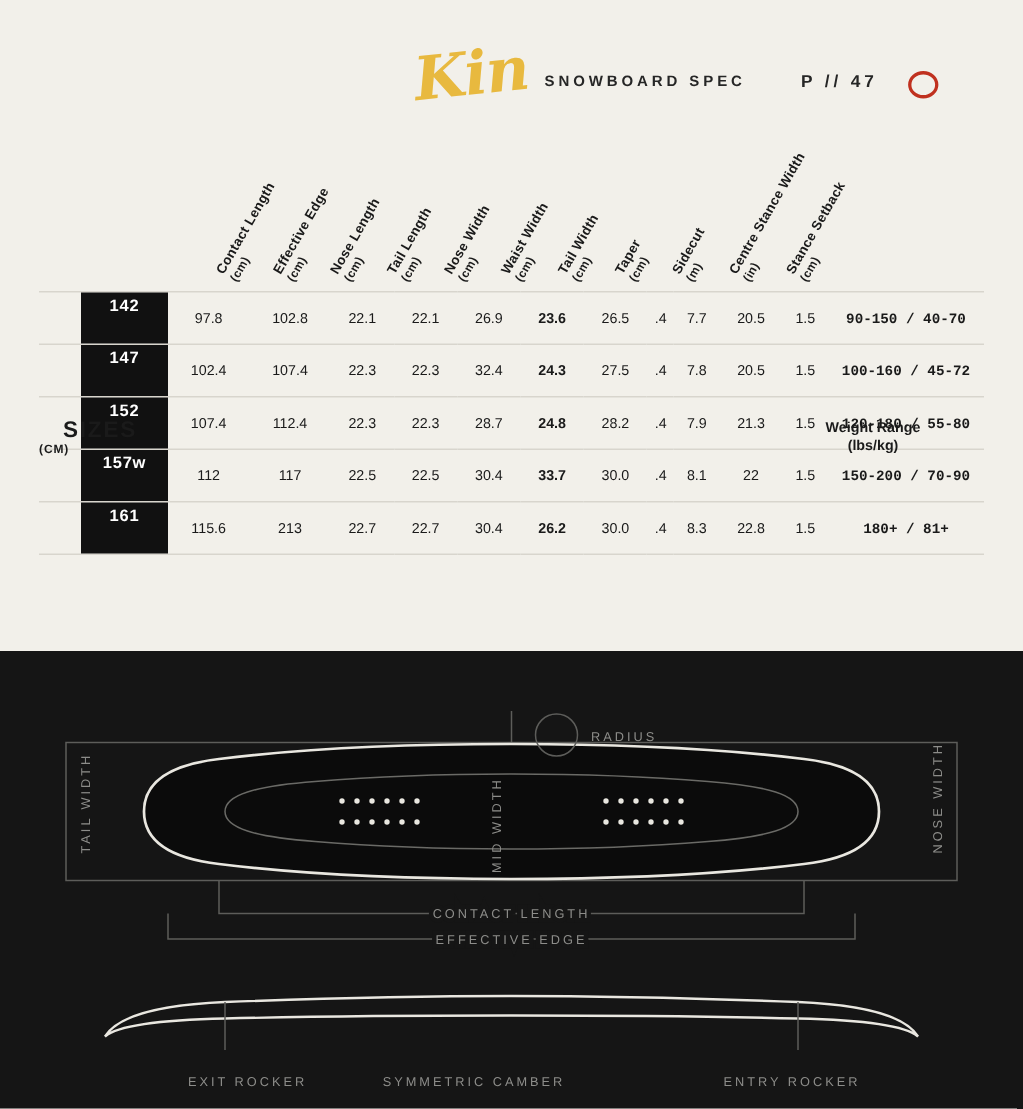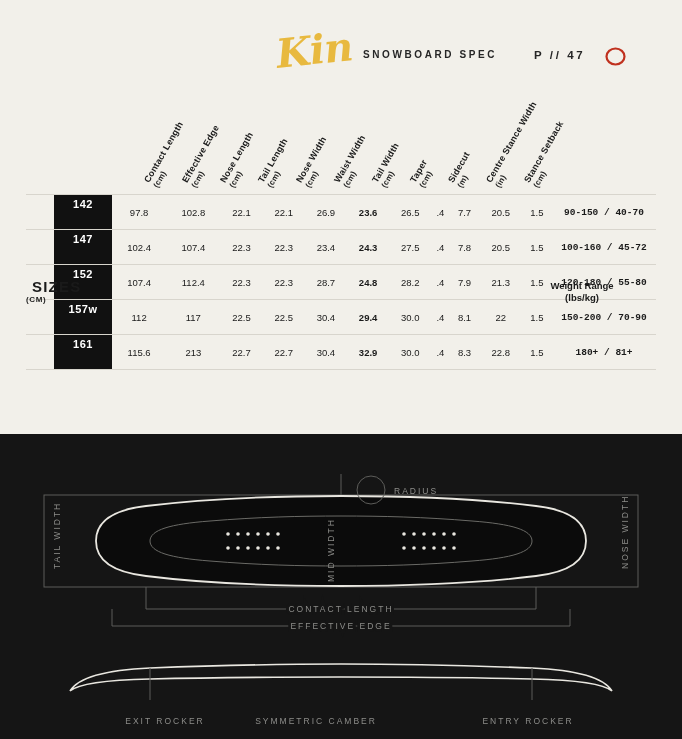--- a/index.html
+++ b/index.html
@@ -83,21 +83,21 @@
     color: #1a1a1a;
     letter-spacing: 0.2px;
   }
   .col-head .unit {
     font-weight: bold;
     font-size: 8px;
   }
 
   .sizes-label {
     position: absolute;
-    left: 32px;
+    left: 42px;
     top: 176px;
     font-size: 15px;
     font-weight: bold;
     letter-spacing: 1.2px;
   }
   .sizes-unit {
     position: absolute;
     left: 26px;
     top: 193px;
     font-size: 8px;
@@ -227,21 +227,21 @@
           <td>20.5</td>
           <td>1.5</td>
           <td class="weight">90-150 / 40-70</td>
         </tr>
         <tr>
           <td class="size-cell"><span class="size-chip">147</span></td>
           <td>102.4</td>
           <td>107.4</td>
           <td>22.3</td>
           <td>22.3</td>
-          <td>23.4</td>
+          <td>32.4</td>
           <td class="waist">24.3</td>
           <td>27.5</td>
           <td>.4</td>
           <td>7.8</td>
           <td>20.5</td>
           <td>1.5</td>
           <td class="weight">100-160 / 45-72</td>
         </tr>
         <tr>
           <td class="size-cell"><span class="size-chip">152</span></td>
@@ -258,36 +258,36 @@
           <td>1.5</td>
           <td class="weight">120-180 / 55-80</td>
         </tr>
         <tr>
           <td class="size-cell"><span class="size-chip">157w</span></td>
           <td>112</td>
           <td>117</td>
           <td>22.5</td>
           <td>22.5</td>
           <td>30.4</td>
-          <td class="waist">29.4</td>
+          <td class="waist">33.7</td>
           <td>30.0</td>
           <td>.4</td>
           <td>8.1</td>
           <td>22</td>
           <td>1.5</td>
           <td class="weight">150-200 / 70-90</td>
         </tr>
         <tr>
           <td class="size-cell"><span class="size-chip">161</span></td>
           <td>115.6</td>
           <td>213</td>
           <td>22.7</td>
           <td>22.7</td>
           <td>30.4</td>
-          <td class="waist">32.9</td>
+          <td class="waist">26.2</td>
           <td>30.0</td>
           <td>.4</td>
           <td>8.3</td>
           <td>22.8</td>
           <td>1.5</td>
           <td class="weight">180+ / 81+</td>
         </tr>
       </tbody>
   </table>
 </div>

